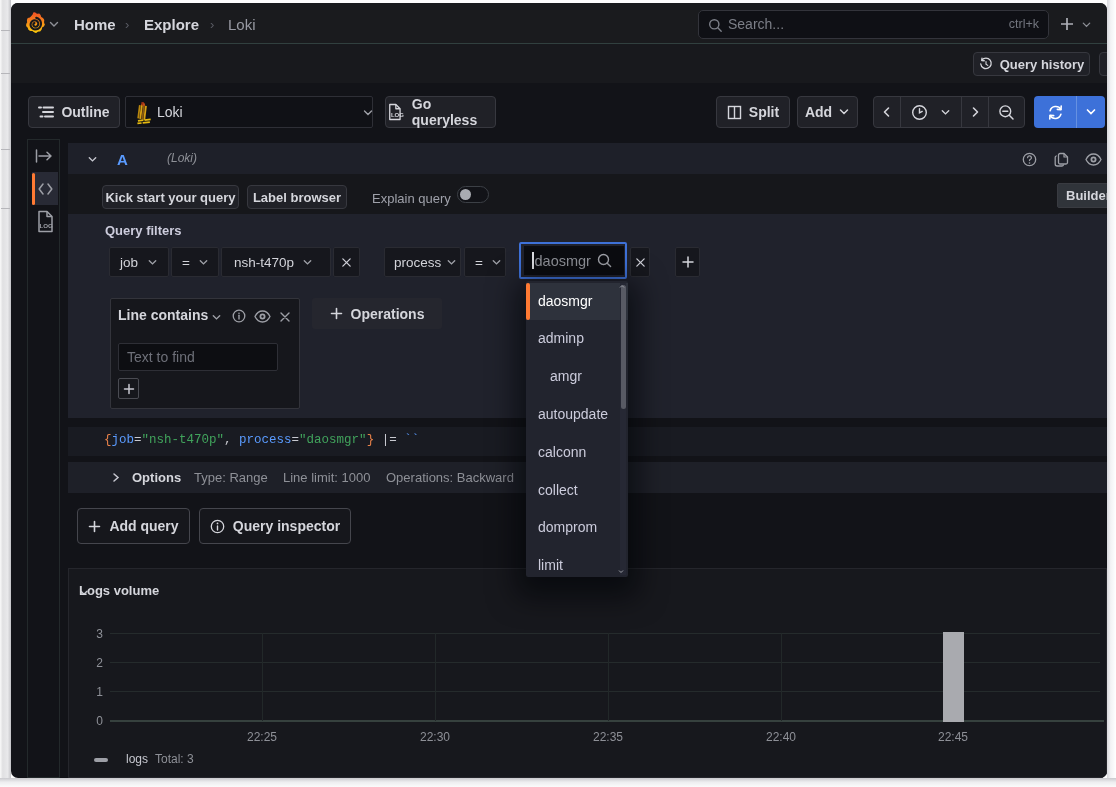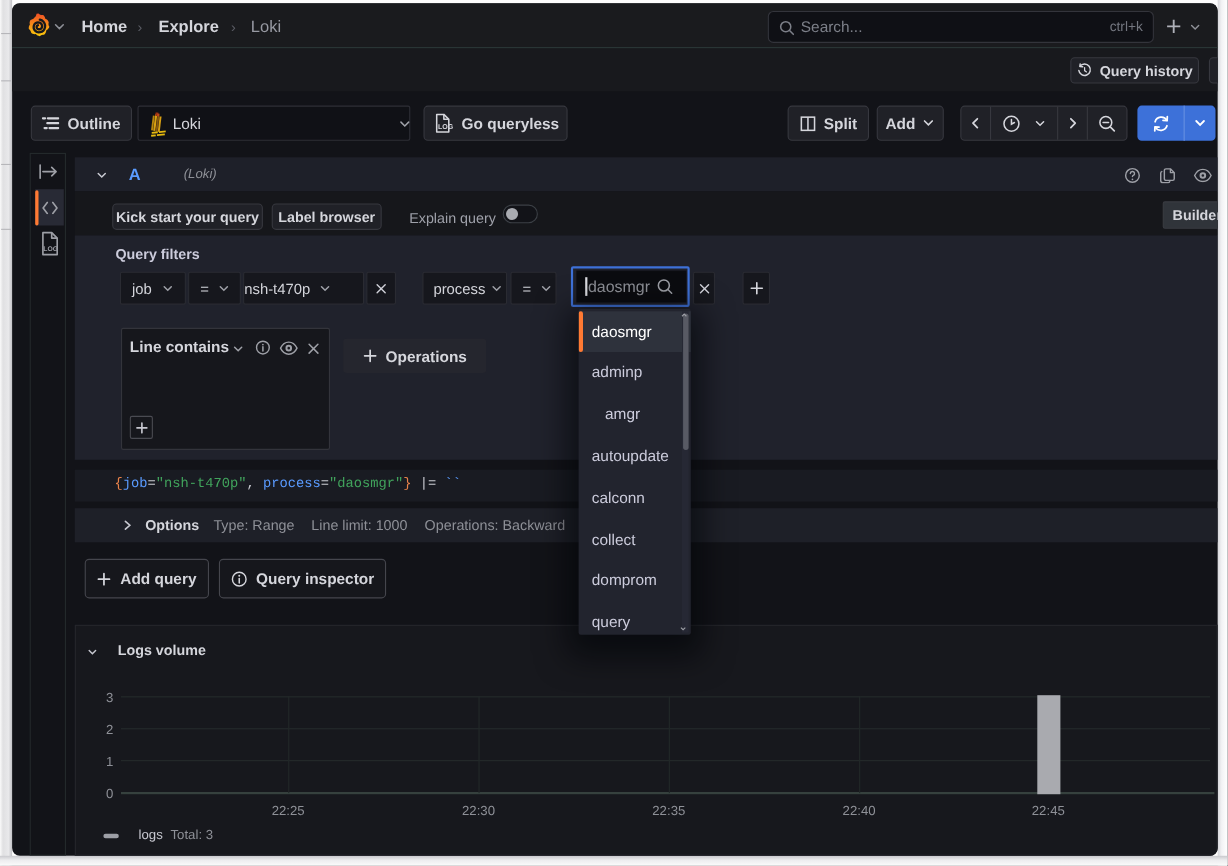--- a/index.html
+++ b/index.html
@@ -119,21 +119,21 @@
         <rect x="8.6" y="17.2" width="6.2" height="1.7" fill="#e5b90f"></rect>
         <rect x="1.2" y="19.8" width="4.2" height="1.7" fill="#e5b90f"></rect>
         <rect x="6.5" y="19.8" width="7.2" height="1.7" fill="#e5b90f"></rect>
       </g>
     </svg>
     <span class="abs tbtxt" style="left:31px; top:7px; font-weight:400;">Loki</span>
     <svg class="abs" style="left:236px; top:10px;" width="12" height="12" viewBox="0 0 12 12">
         <path d="M2.5 4 L6 7.5 L9.5 4" stroke="#9fa1a8" stroke-width="1.4" fill="none" stroke-linecap="round"></path>
       </svg>
   </div>
-  <div class="abs btn md" style="left:374px; top:93px; width:131px;">
+  <div class="abs btn md" style="left:374px; top:93px; width:111px;">
     <svg width="19" height="20" viewBox="0 0 19 20" style="margin-right:8px;">
         <path d="M4 2 H10.5 L15 6.5 V18 H4 Z" stroke="#d5d6dc" stroke-width="1.4" fill="none" stroke-linejoin="round"></path>
         <path d="M10.5 2 V6.5 H15" stroke="#d5d6dc" stroke-width="1.4" fill="none" stroke-linejoin="round"></path>
         <text x="5.2" y="15.2" font-size="6.4" font-weight="700" fill="#d5d6dc" font-family="Liberation Sans">LOG</text>
       </svg>
     Go queryless
   </div>
   <div class="abs btn md" style="left:705px; top:93px; width:74px;">
     <svg width="15" height="15" viewBox="0 0 15 15" style="margin-right:7px;">
         <rect x="1.5" y="1.5" width="12" height="12" stroke="#d5d6dc" stroke-width="1.4" fill="none"></rect>
@@ -256,21 +256,21 @@
         <path d="M2.5 4 L6 7.5 L9.5 4" stroke="#9fa1a8" stroke-width="1.5" fill="none" stroke-linecap="round"></path>
       </svg>
     </div>
   <div class="abs seg" style="left:160px; width:48px;">
       <span style="margin-left:10px;">=</span>
     <svg style="margin-left:8px;" width="11" height="11" viewBox="0 0 12 12">
         <path d="M2.5 4 L6 7.5 L9.5 4" stroke="#9fa1a8" stroke-width="1.5" fill="none" stroke-linecap="round"></path>
       </svg>
     </div>
   <div class="abs seg" style="left:210px; width:110px;">
-      <span style="">nsh-t470p</span>
+      <span style="margin-left:12px;">nsh-t470p</span>
     <svg style="margin-left:8px;" width="11" height="11" viewBox="0 0 12 12">
         <path d="M2.5 4 L6 7.5 L9.5 4" stroke="#9fa1a8" stroke-width="1.5" fill="none" stroke-linecap="round"></path>
       </svg>
     </div>
   <div class="abs seg" style="left:322px; width:27px; justify-content:center;">
     <svg width="11" height="11" viewBox="0 0 12 12">
         <path d="M2 2 L10 10 M10 2 L2 10" stroke="#cfd0d8" stroke-width="1.4" stroke-linecap="round"></path>
       </svg>
     </div>
   <div class="abs seg" style="left:373px; width:77px;">
@@ -316,27 +316,30 @@
       <path d="M7 6.3 V10" stroke="#9d9fa6" stroke-width="1.4" stroke-linecap="round"></path>
       <circle cx="7" cy="4.2" r="0.8" fill="#9d9fa6"></circle>
     </svg>
   <svg class="abs" style="left:243px; top:307px;" width="17" height="13" viewBox="0 0 17 13">
       <path d="M1 6.5 C3 2.3 5.5 1 8.5 1 C11.5 1 14 2.3 16 6.5 C14 10.7 11.5 12 8.5 12 C5.5 12 3 10.7 1 6.5 Z" stroke="#9d9fa6" stroke-width="1.3" fill="none"></path>
       <circle cx="8.5" cy="6.5" r="2.1" stroke="#9d9fa6" stroke-width="1.8" fill="none"></circle>
     </svg>
   <svg class="abs" style="left:268px; top:308px;" width="12" height="12" viewBox="0 0 12 12">
       <path d="M2 2 L10 10 M10 2 L2 10" stroke="#9d9fa6" stroke-width="1.4" stroke-linecap="round"></path>
     </svg>
+  <div class="abs" style="left:107px; top:340px; width:160px; height:28px; background:#0d0e12; border:1px solid #2e2f36; border-radius:2px; display:flex; align-items:center;">
+    <span style="margin-left:8px; font-size:14px; color:#6e7079;">Text to find</span>
+  </div>
   <div class="abs" style="left:107px; top:375px; width:21px; height:21px; border:1px solid #4a4b52; border-radius:2px; display:flex; align-items:center; justify-content:center;">
     <svg width="12" height="12" viewBox="0 0 12 12">
         <path d="M6 1.5 V10.5 M1.5 6 H10.5" stroke="#c7c8d0" stroke-width="1.5" stroke-linecap="round"></path>
       </svg>
   </div>
 
-  <div class="abs" style="left:301px; top:305px; width:130px; height:31px; background:#25262e; border-radius:3px; display:flex; align-items:center; justify-content:center;">
+  <div class="abs" style="left:301px; top:295px; width:130px; height:31px; background:#25262e; border-radius:3px; display:flex; align-items:center; justify-content:center;">
     <svg width="13" height="13" viewBox="0 0 13 13" style="margin-right:8px;">
         <path d="M6.5 1.5 V11.5 M1.5 6.5 H11.5" stroke="#d5d6dc" stroke-width="1.6" stroke-linecap="round"></path>
       </svg>
     <span style="font-size:14px; font-weight:700; color:#d5d6dc;">Operations</span>
   </div>
 
   <div class="abs" style="left:57px; top:424px; width:1039px; height:29px; background:#191b22;"></div>
   <div class="abs" style="left:93px; top:429.5px; font-family:'Liberation Mono',monospace; font-size:12.5px; color:#c8c9d0;"><span style="color:#e8824a;">{</span><span style="color:#5a9bff;">job</span>=<span style="color:#41a35c;">"nsh-t470p"</span>, <span style="color:#5a9bff;">process</span>=<span style="color:#41a35c;">"daosmgr"</span><span style="color:#e8824a;">}</span> |= <span style="color:#5a9bff;">``</span></div>
 
   <div class="abs" style="left:57px; top:459px; width:1039px; height:31px; background:#1e2028;"></div>
@@ -360,21 +363,21 @@
         <path d="M7.5 7 V11" stroke="#d5d6dc" stroke-width="1.4" stroke-linecap="round"></path>
         <circle cx="7.5" cy="4.4" r="0.9" fill="#d5d6dc"></circle>
       </svg>
     Query inspector
   </div>
 
   <div class="abs" style="left:57px; top:565px; width:1039px; height:210px; background:#17181d; border:1px solid #25262c;"></div>
   <svg class="abs" style="left:68px; top:585px;" width="10" height="10" viewBox="0 0 12 12">
       <path d="M2.5 4 L6 7.5 L9.5 4" stroke="#c7c8d0" stroke-width="1.6" fill="none" stroke-linecap="round"></path>
     </svg>
-  <div class="abs" style="left:96px; top:580px; font-size:13px; font-weight:700; color:#d5d6dc;">Logs volume</div>
+  <div class="abs" style="left:68px; top:580px; font-size:13px; font-weight:700; color:#d5d6dc;">Logs volume</div>
 
   <div class="abs" style="left:99px; top:630px; width:990px; height:1px; background:#252b2c;"></div>
   <div class="abs" style="left:99px; top:659px; width:990px; height:1px; background:#252b2c;"></div>
   <div class="abs" style="left:99px; top:688px; width:990px; height:1px; background:#252b2c;"></div>
   <div class="abs" style="left:99px; top:717px; width:994px; height:1.5px; background:#36413e;"></div>
   <div class="abs" style="left:251px; top:630px; width:1px; height:88px; background:#222829;"></div>
   <div class="abs" style="left:424px; top:630px; width:1px; height:88px; background:#222829;"></div>
   <div class="abs" style="left:597px; top:630px; width:1px; height:88px; background:#222829;"></div>
   <div class="abs" style="left:770px; top:630px; width:1px; height:88px; background:#222829;"></div>
   <div class="abs" style="left:942px; top:630px; width:1px; height:88px; background:#222829;"></div>
@@ -399,21 +402,21 @@
   <div class="abs" style="left:515px; top:278px; width:102px; height:296px; background:#22242e; border-radius:2px; box-shadow:0 10px 28px 10px rgba(2,3,6,0.6); overflow:hidden;">
     <div style="position:absolute; left:0; top:1.5px; width:100%; height:37.8px; background:#2e323c;"></div>
     <div style="position:absolute; left:0; top:1.5px; width:4px; height:37.8px; background:#ff7a33; border-radius:2px;"></div>
     <div class="ditem" style="top:1.5px; color:#ffffff;">daosmgr</div>
     <div class="ditem" style="top:39.3px;">adminp</div>
     <div class="ditem" style="top:77.1px;margin-left:12px;">amgr</div>
     <div class="ditem" style="top:114.9px;">autoupdate</div>
     <div class="ditem" style="top:152.7px;">calconn</div>
     <div class="ditem" style="top:190.5px;">collect</div>
     <div class="ditem" style="top:228.3px;">domprom</div>
-    <div class="ditem" style="top:266.1px;">query</div>
+    <div class="ditem" style="top:266.1px;">limit</div>
     <div style="position:absolute; right:2px; top:2px; width:6px; height:292px; background:#262834;"></div>
     <div style="position:absolute; right:2.5px; top:4px; width:5px; height:124px; background:#585a64; border-radius:2.5px;"></div>
     <svg style="position:absolute; right:3px; top:3px;" width="6" height="5" viewBox="0 0 6 5">
         <path d="M1 3.5 L3 1.5 L5 3.5" stroke="#9d9fa6" stroke-width="1" fill="none"></path>
       </svg>
     <svg style="position:absolute; right:4px; bottom:3px;" width="6" height="5" viewBox="0 0 6 5">
         <path d="M1 1.5 L3 3.5 L5 1.5" stroke="#9d9fa6" stroke-width="1" fill="none"></path>
       </svg>
   </div>
 </div>

